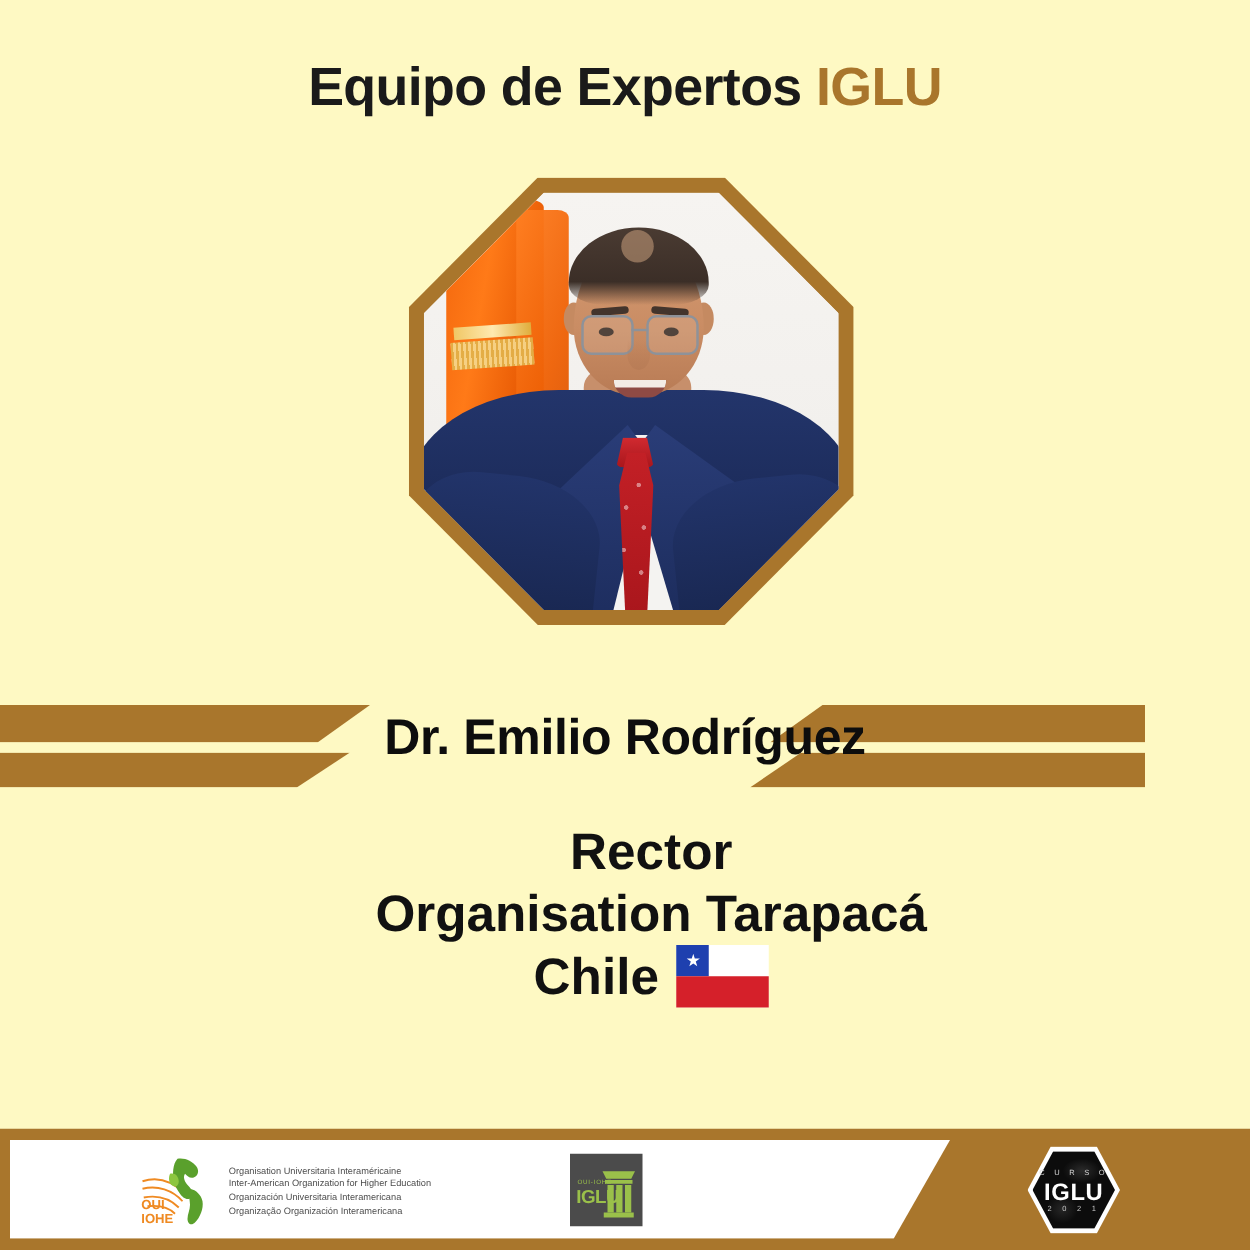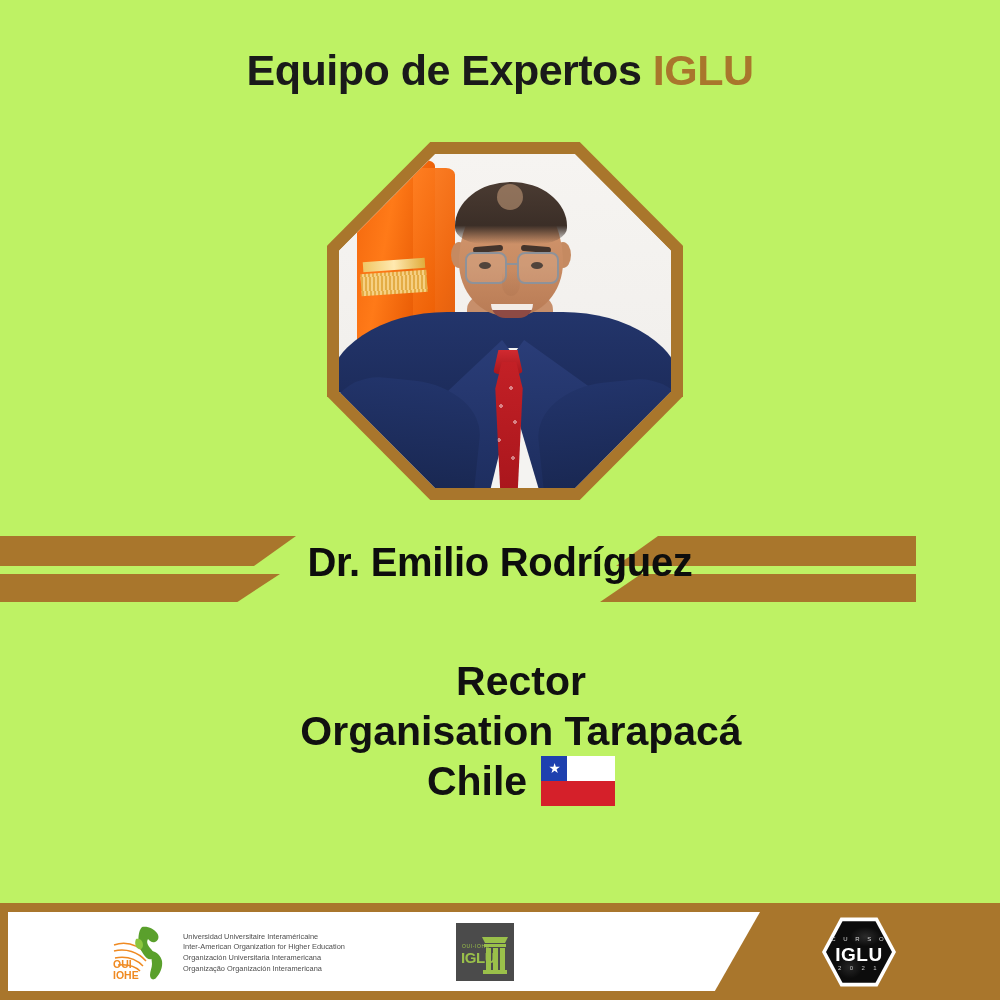--- a/index.html
+++ b/index.html
@@ -8,21 +8,21 @@
     padding: 0;
     background: #ffffff;
   }
   body {
     font-family: "Liberation Sans", sans-serif;
   }
   #poster {
     position: relative;
     width: 1000px;
     height: 1000px;
-    background: #bef264;
+    background: #fef9c3;
     overflow: hidden;
     text-decoration: underline;
   }
 
   
   .title {
     position: absolute;
     top: 46px;
     left: 0;
     width: 1000px;
@@ -214,21 +214,21 @@
     position: absolute; left: 152px; top: 150px; width: 42px; height: 14px;
     background: #8e4a44;
     border-radius: 0 0 22px 22px;
     overflow: hidden;
   }
   .ph-teeth {
     position: absolute; left: 0; top: 0; width: 42px; height: 6px; background: #f3ece6;
   }
 
   
-  .banner { position: absolute; left: 0; top: 530px; width: 912px; height: 78px; }
+  .banner { position: absolute; left: 0; top: 558px; width: 912px; height: 78px; }
   .bar {
     position: absolute;
     background: #a9762c;
   }
   .bar-l-top {
     left: -4px; top: 6px; width: 300px; height: 30px;
     clip-path: polygon(0 0, 100% 0, 86% 100%, 0 100%);
   }
   .bar-l-bot {
     left: -4px; top: 44px; width: 284px; height: 28px;
@@ -457,21 +457,21 @@
           <path fill="#5aa02c" d="M30 2 C36 1 42 4 45 8 C48 12 46 16 43 17 C40 18 38 16 36 14 C34 17 36 21 39 24 C42 27 43 31 41 33 C38 36 34 33 32 30 C30 27 28 24 27 20 C26 15 26 6 30 2 Z"></path>
           <path fill="#5aa02c" d="M40 26 C45 27 49 31 50 36 C51 42 48 49 44 53 C41 56 38 54 38 50 C38 46 40 43 40 39 C40 34 38 30 40 26 Z"></path>
           <path fill="#8cc63f" d="M24 14 C28 13 31 16 31 20 C31 23 29 25 27 24 C24 23 22 19 24 14 Z"></path>
         </svg>
         <span style="position:absolute;left:1px;bottom:0;font-size:10.5px;font-weight:bold;color:#ef8a22;line-height:11px;">
           <span style="display:block">OUI</span>
           <span style="display:block">IOHE</span>
         </span>
       </span>
       <span class="oui-text">
-        <span style="display:block">Universidad Universitaire Interaméricaine</span>
+        <span style="display:block">Organisation Universitaria Interaméricaine</span>
         <span style="display:block">Inter-American Organization for Higher Education</span>
         <span style="display:block">Organización Universitaria Interamericana</span>
         <span style="display:block">Organização Organización Interamericana</span>
       </span>
     </div>
 
     <div class="iglu-inst">
       <span class="iglu-sq">
         <svg width="58" height="58" viewBox="0 0 58 58" aria-hidden="true" style="position:absolute;left:0;top:0;">
           <polygon points="26,14 52,14 49,20 29,20" fill="#9ac04a"></polygon>

